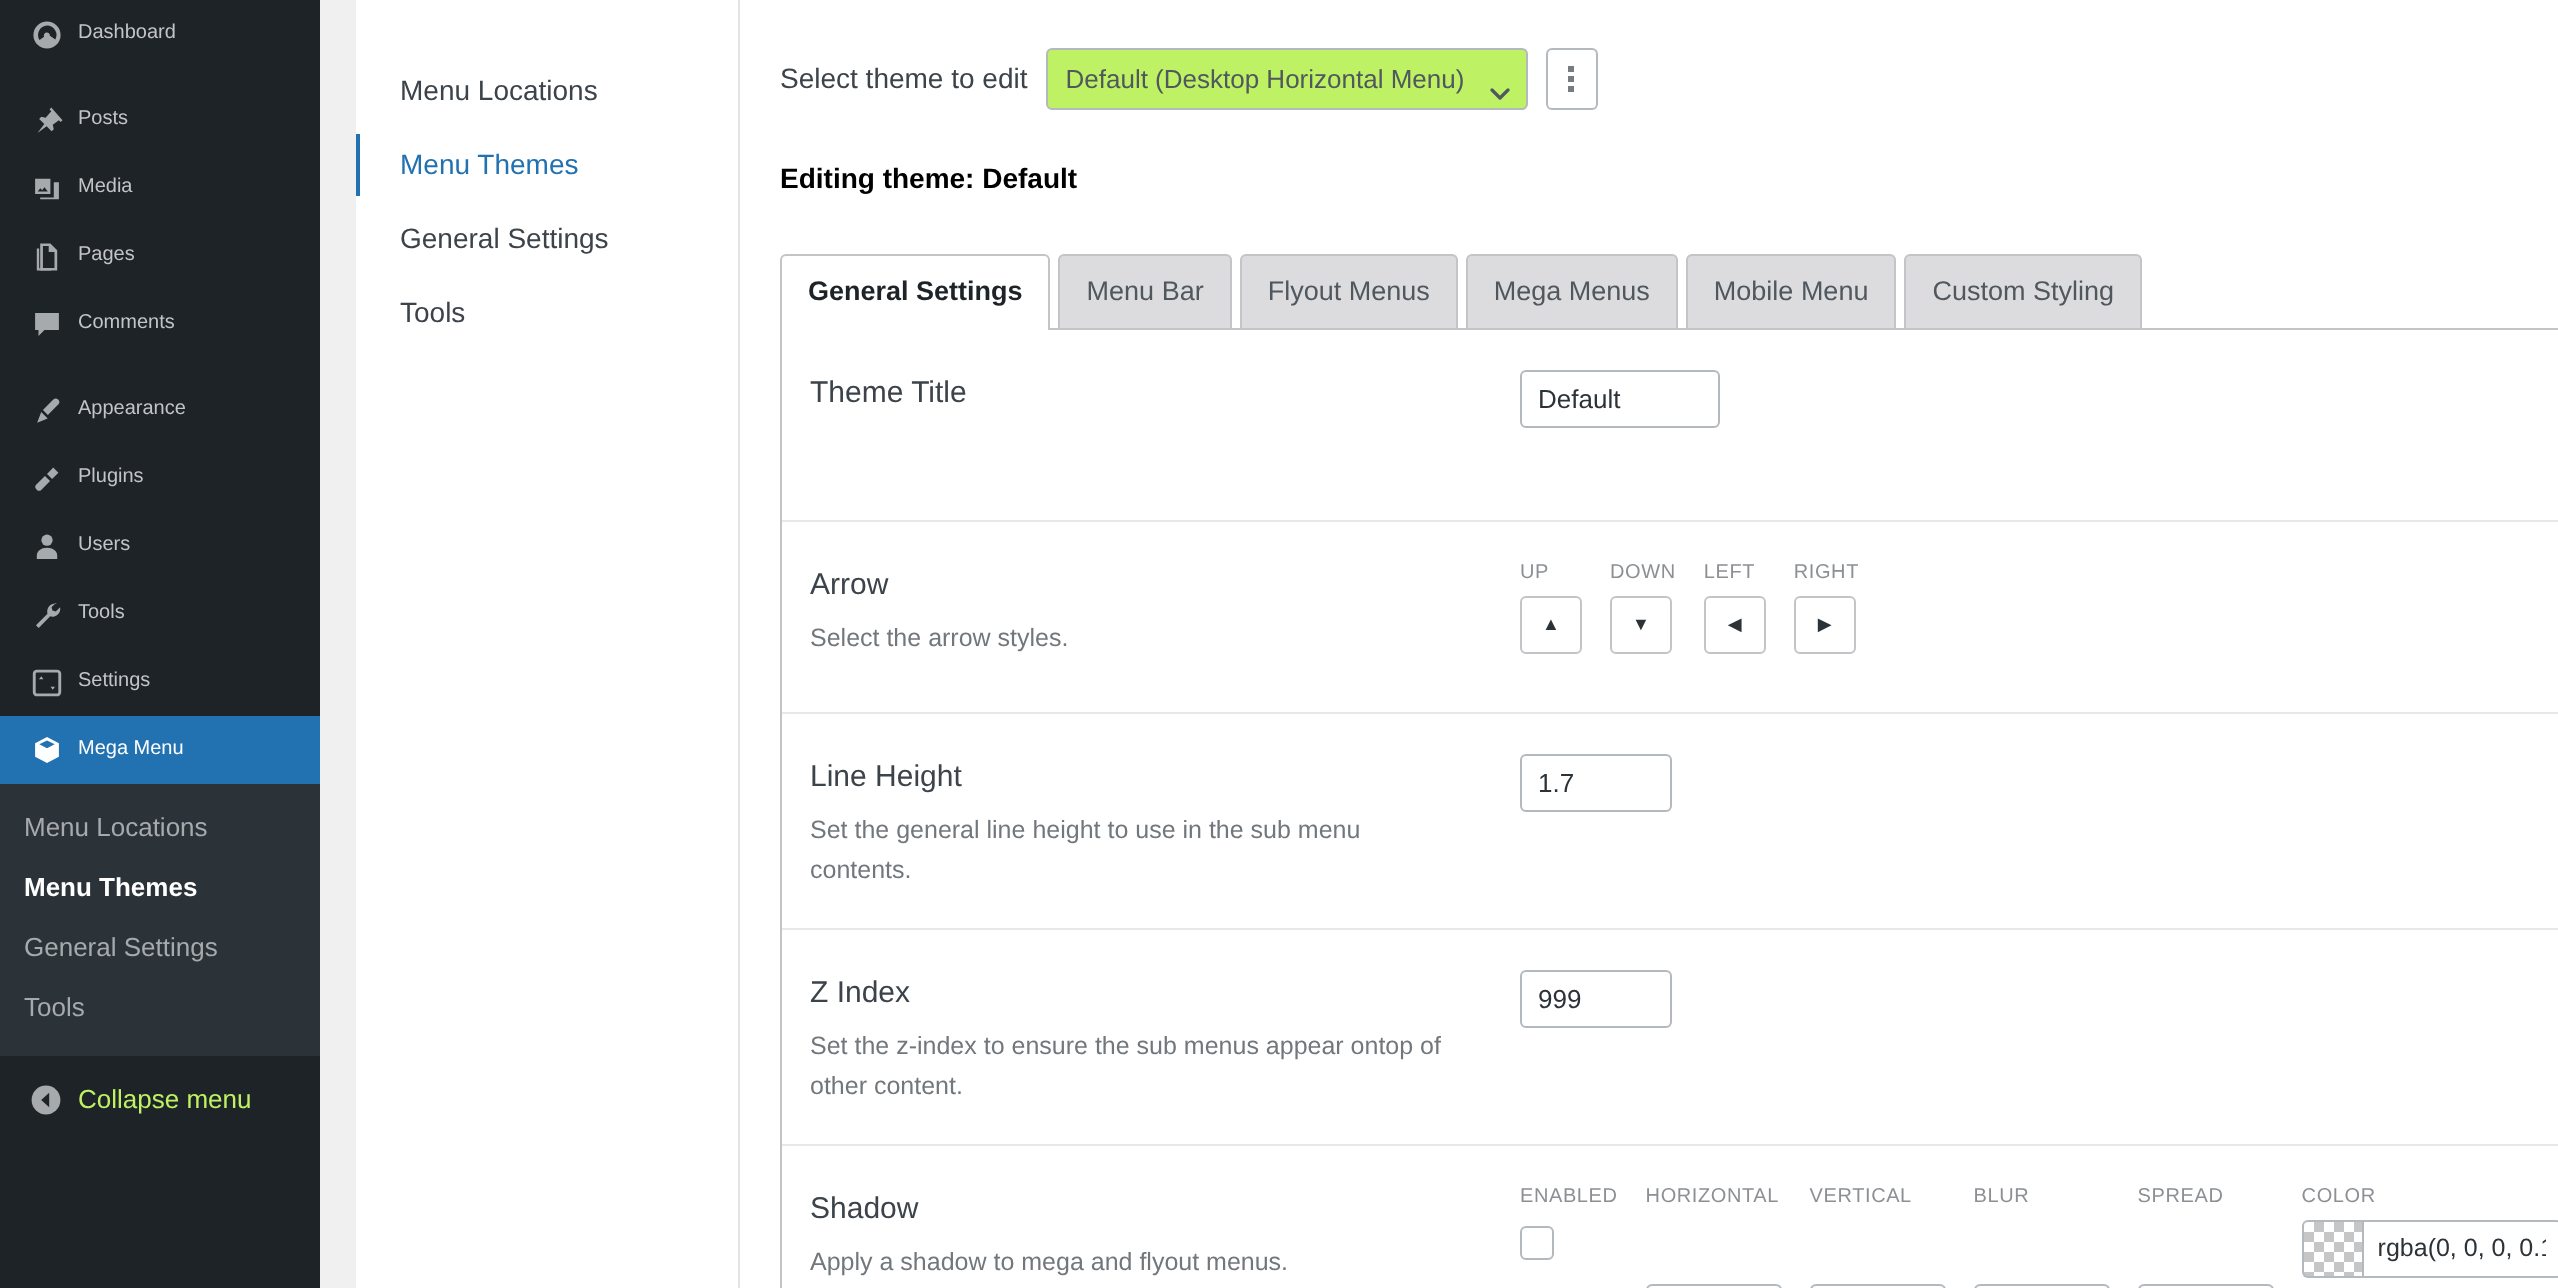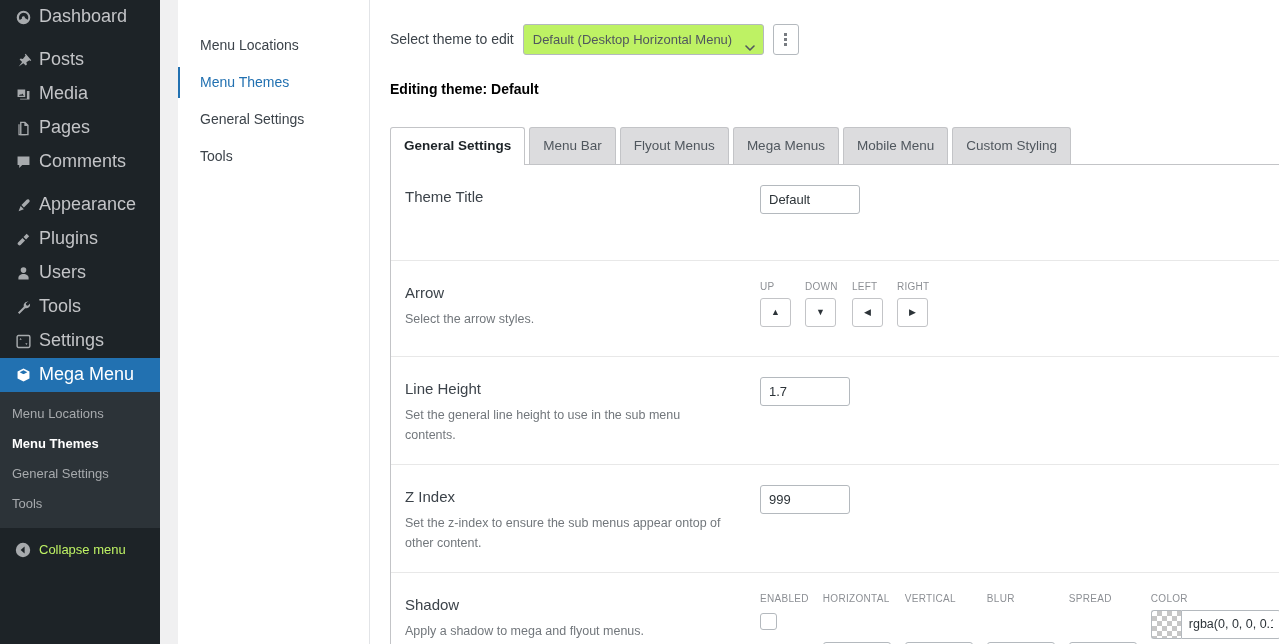--- a/index.html
+++ b/index.html
@@ -24,21 +24,21 @@
     display: flex; align-items: center;
     height: 34px; padding-left: 9px;
     color: #c3c4c7; cursor: pointer; position: relative;
   }
   .wp-menu-item .wp-ico {
     width: 28px; min-width: 28px; height: 20px;
     display: flex; align-items: center; justify-content: center;
     color: #a7aaad; margin-right: 2px;
   }
   .wp-menu-item .wp-ico svg { display:block; }
-  .wp-menu-item .wp-label { font-size: 18px; line-height: 1.2; }
+  .wp-menu-item .wp-label { font-size: 10px; line-height: 1.2; }
   .wp-sep { height: 9px; }
   .wp-menu-item.active {
     background: #2271b1; color: #fff; font-weight: 400;
   }
   .wp-menu-item.active .wp-ico { color: #fff; }
   .wp-menu-item.active::after {
     content: ""; position: absolute; right: -8px; top: 50%;
     margin-top: -8px; border: 8px solid transparent;
     border-right-color: #f0f0f1; border-left: 0;
   }
@@ -151,21 +151,21 @@
     font-size: 10px; color: #8c8f94; letter-spacing: .3px;
     text-transform: uppercase; margin-bottom: 5px; line-height: 1.2;
   }
   input.txt {
     font-family: "Liberation Sans", sans-serif;
     font-size: 13px; color: #2c3338; background: #fff;
     border: 1px solid #b4b9be; border-radius: 3px;
     padding: 5px 8px; height: 29px; width: 100px; line-height: 1.2;
   }
   input.txt.w68 { width: 68px; margin-top: 32px; }
-  input.txt.w78 { width: 90px; }
+  input.txt.w78 { width: 76px; }
 
   .arrow-btn {
     width: 31px; height: 29px; border: 1px solid #c3c4c7;
     border-radius: 3px; background: #fff; cursor: pointer;
     display: flex; align-items: center; justify-content: center; padding: 0;
   }
   .arrow-btn .glyph { font-size: 9px; color: #2c3338; line-height: 1; }
 
   input.cbx {
     appearance: none; -webkit-appearance: none;

